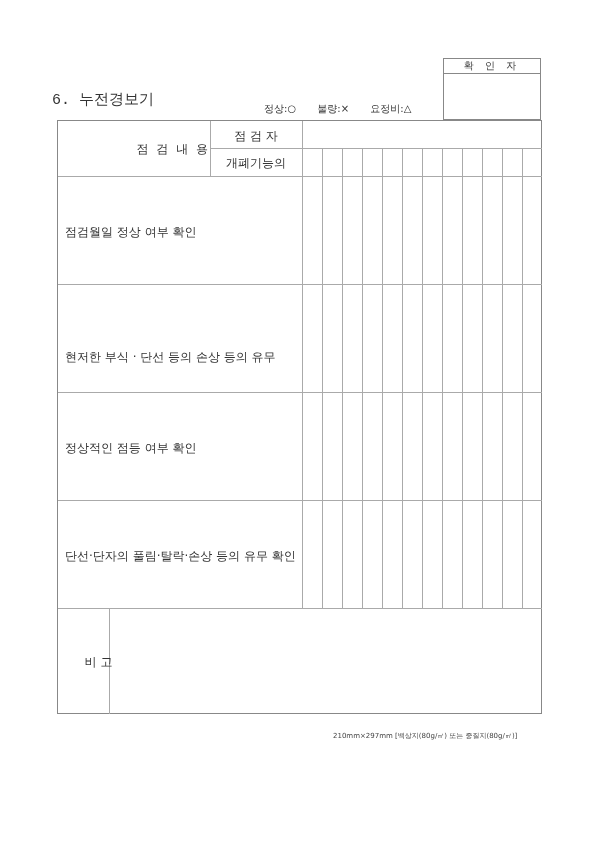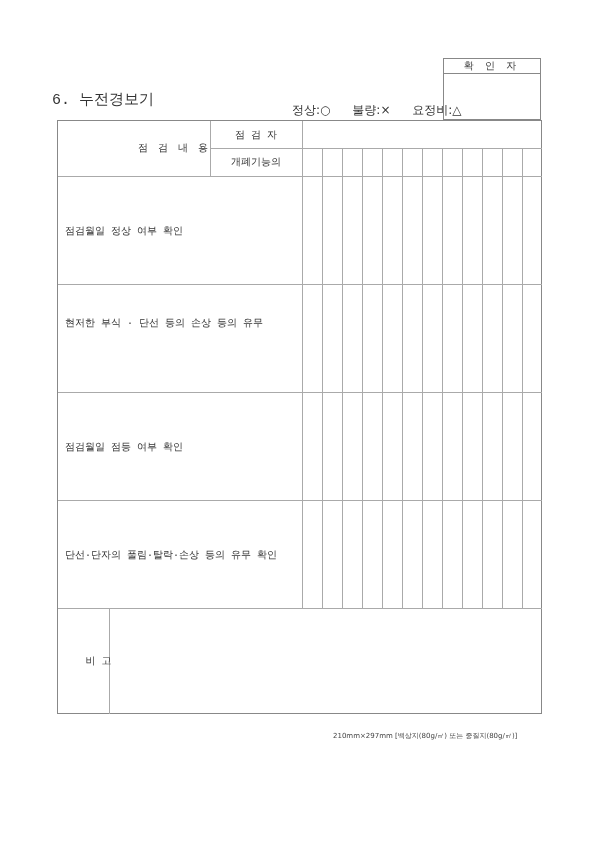--- a/index.html
+++ b/index.html
@@ -3,27 +3,27 @@
 <meta charset="utf-8">
 <style>
   html, body { margin:0; padding:0; background:#ffffff; }
   body { width:600px; height:849px; position:relative; overflow:hidden;
          font-family:"DejaVu Sans", "Liberation Sans", sans-serif; color:#333; }
   .abs { position:absolute; }
   .confirm-box { left:443px; top:58px; width:98px; height:62px; border:1px solid #888; box-sizing:border-box; }
   .confirm-head { position:absolute; left:0; top:0; width:100%; height:14px; border-bottom:1px solid #888;
                   font-size:10px; text-align:center; line-height:14px; letter-spacing:4px; }
   .title { left:52px; top:90px; font-size:15px;font-family:Liberation Mono, monospace; }
-  .legend { left:292px; top:102px; font-size:12px; white-space:nowrap; }
+  .legend { left:264px; top:102px; font-size:10px; white-space:nowrap; }
   .legend span { margin-right:18px; }
   .legend span:last-child { margin-right:0; }
   .form { left:57px; top:120px; width:485px; height:594px; border:1.5px solid #888; box-sizing:border-box; }
   .line-h { position:absolute; height:1px; background:#aaa; }
   .line-v { position:absolute; width:1px; background:#aaa; }
-  .cell-text { position:absolute; font-size:10px; white-space:nowrap;font-family:Liberation Mono, monospace; }
+  .cell-text { position:absolute; font-size:12px; white-space:nowrap; }
   .footnote { left:333px; top:731px; font-size:7px; color:#444; white-space:nowrap; }
 </style>
 </head>
 <body>
 
 <div class="abs confirm-box">
   <div class="confirm-head">확 인 자</div>
   <div class="abs" style="left:0;top:15px;width:100%;height:46px;"></div>
 </div>
 
@@ -60,22 +60,22 @@
   <div class="line-v" style="left:364px;top:28px;height:459px;"></div>
   <div class="line-v" style="left:384px;top:28px;height:459px;"></div>
   <div class="line-v" style="left:404px;top:28px;height:459px;"></div>
   <div class="line-v" style="left:424px;top:28px;height:459px;"></div>
   <div class="line-v" style="left:444px;top:28px;height:459px;"></div>
   <div class="line-v" style="left:464px;top:28px;height:459px;"></div>
 
   <div class="abs" style="left:245px;top:0;width:239px;height:27px;"></div>
 
   <div class="cell-text" style="left:7px;top:103px;">점검월일 정상 여부 확인</div>
-  <div class="cell-text" style="left:7px;top:195px;">현저한 부식 · 단선 등의 손상 등의 유무</div>
-  <div class="cell-text" style="left:7px;top:319px;">점검월일 점등 여부 확인</div>
+  <div class="cell-text" style="left:7px;top:228px;">현저한 부식 · 단선 등의 손상 등의 유무</div>
+  <div class="cell-text" style="left:7px;top:319px;">정상적인 점등 여부 확인</div>
   <div class="cell-text" style="left:7px;top:427px;">단선·단자의 풀림·탈락·손상 등의 유무 확인</div>
 
   <div class="line-v" style="left:51px;top:487px;height:106px;"></div>
   <div class="cell-text" style="left:15px;top:533px;width:51px;text-align:center;">비  고</div>
   <div class="abs" style="left:52px;top:488px;width:432px;height:104px;"></div>
 </div>
 
 <div class="abs footnote">210mm×297mm [백상지(80g/㎡) 또는 중질지(80g/㎡)]</div>
 
 </body></html>

